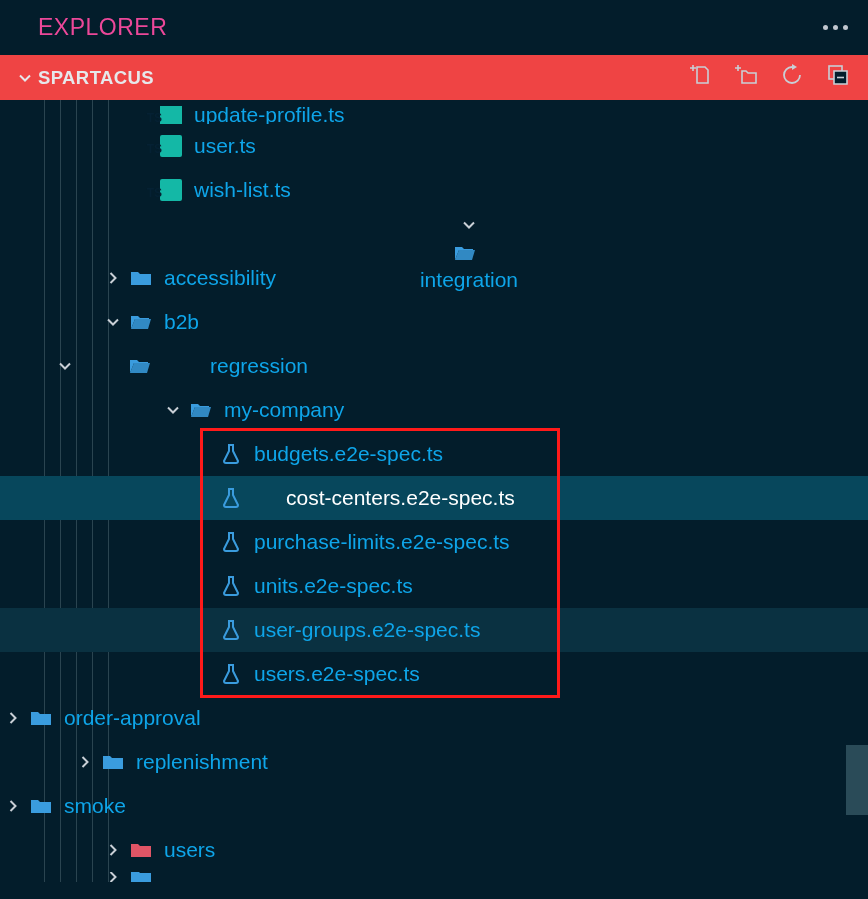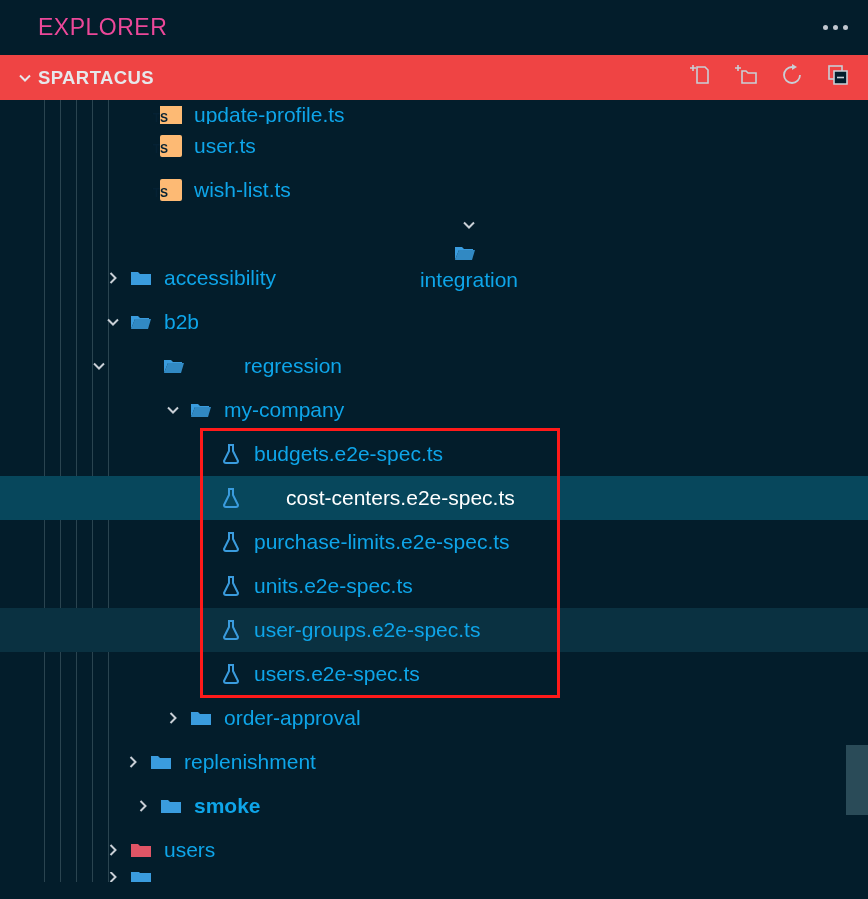--- a/index.html
+++ b/index.html
@@ -88,26 +88,26 @@
       flex: 0 0 30px;
       display: flex;
       align-items: center;
       justify-content: center;
       margin-right: 8px;
     }
     .icon svg { width: 24px; height: 24px; }
 
     .ts-badge {
       width: 22px; height: 22px;
-      background: #fdba74;
+      background: #14b8a6;
       color: #052133;
       font-weight: 700;
       font-size: 12px;
       display: flex; align-items: flex-end; justify-content: flex-end;
-      padding: 0 14px 1px 0;
+      padding: 0 20px 1px 0;
       border-radius: 2px;
     }
 
     .highlight-box {
       position: absolute;
       border: 3px solid #ff1a1a;
       pointer-events: none;
       z-index: 5;
     }
 
@@ -242,21 +242,21 @@
         </svg>
       </span>
       <span class="icon">
         <svg viewBox="0 0 24 24">
           <path d="M2 6 H9 L11 8 H20 V9 H6 L2 19 Z" fill="#3a9cde"></path>
           <path d="M6 9 H22 L19 19 H2 Z" fill="#3a9cde" fill-opacity="0.85"></path>
         </svg>
       </span>
       <span class="label">b2b</span>
     </div>
-    <div class="row" style="padding-left: 86px; gap: 47px;">
+    <div class="row" style="padding-left: 52px; gap: 47px;">
       <span class="chev">
         <svg viewBox="0 0 16 16">
           <path d="M4 6 L8 10 L12 6" fill="none" stroke="#c9cfd6" stroke-width="1.6"></path>
         </svg>
       </span>
       <span class="icon">
         <svg viewBox="0 0 24 24">
           <path d="M2 6 H9 L11 8 H20 V9 H6 L2 19 Z" fill="#3a9cde"></path>
           <path d="M6 9 H22 L19 19 H2 Z" fill="#3a9cde" fill-opacity="0.85"></path>
         </svg>
@@ -324,47 +324,47 @@
     </div>
     <div class="row" style="padding-left: 190px;">
       <span class="chev"></span>
       <span class="icon">
         <svg viewBox="0 0 24 24">
           <path d="M9 3 H15 M10 3 V9 L5 19 A2 2 0 0 0 7 21 H17 A2 2 0 0 0 19 19 L14 9 V3" fill="none" stroke="#3a9cde" stroke-width="2" stroke-linejoin="round"></path>
         </svg>
       </span>
       <span class="label">users.e2e-spec.ts</span>
     </div>
-    <div class="row" style="padding-left: 160px;">
+    <div class="row" style="">
       <span class="chev">
         <svg viewBox="0 0 16 16">
           <path d="M6 4 L10 8 L6 12" fill="none" stroke="#c9cfd6" stroke-width="1.6"></path>
         </svg>
       </span>
       <span class="icon">
         <svg viewBox="0 0 24 24">
           <path d="M2 6 H9 L11 8 H22 V19 H2 Z" fill="#3a9cde"></path>
         </svg>
       </span>
       <span class="label">order-approval</span>
     </div>
-    <div class="row" style="padding-left: 120px;">
+    <div class="row" style="padding-left: 72px;">
       <span class="chev">
         <svg viewBox="0 0 16 16">
           <path d="M6 4 L10 8 L6 12" fill="none" stroke="#c9cfd6" stroke-width="1.6"></path>
         </svg>
       </span>
       <span class="icon">
         <svg viewBox="0 0 24 24">
           <path d="M2 6 H9 L11 8 H22 V19 H2 Z" fill="#3a9cde"></path>
         </svg>
       </span>
       <span class="label">replenishment</span>
     </div>
-    <div class="row" style="padding-left: 130px; font-weight: bold;">
+    <div class="row" style="">
       <span class="chev">
         <svg viewBox="0 0 16 16">
           <path d="M6 4 L10 8 L6 12" fill="none" stroke="#c9cfd6" stroke-width="1.6"></path>
         </svg>
       </span>
       <span class="icon">
         <svg viewBox="0 0 24 24">
           <path d="M2 6 H9 L11 8 H22 V19 H2 Z" fill="#3a9cde"></path>
         </svg>
       </span>

